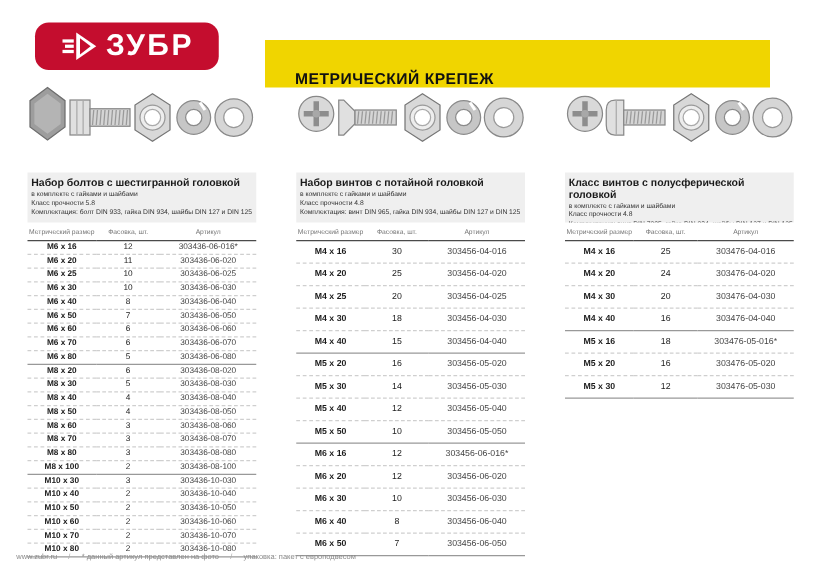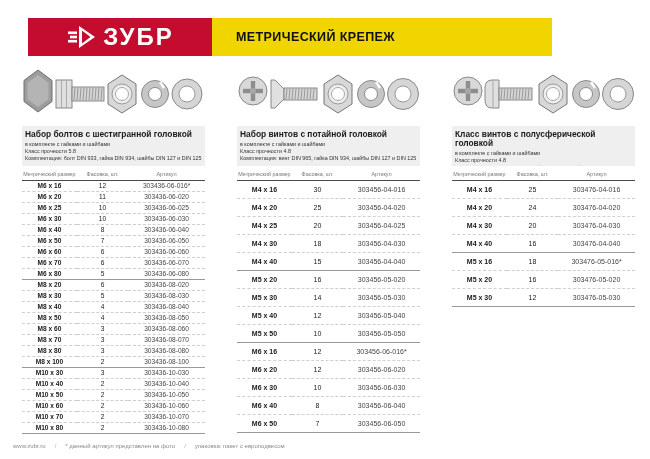--- a/index.html
+++ b/index.html
@@ -3,40 +3,40 @@
 <meta charset="utf-8">
 <style>
   html,body{margin:0;padding:0;}
   body{
     width:650px;height:459px;position:relative;overflow:hidden;
     background:#ffffff;color:#1a1a1a;
     font-family:"Liberation Sans", sans-serif;
   }
   
   .brand-block{
-    position:absolute;left:28px;top:18px;width:184px;height:38px;
+    position:absolute;left:28px;top:18px;width:147px;height:38px;
     background:var(--brand_red,#c40d2e);
-    display:flex;align-items:center;justify-content:center;gap:7px;
+    display:flex;align-items:center;justify-content:center;gap:7px;border-radius:11px;
   }
   .brand-text{
     color:#fff;font-weight:bold;font-size:24px;letter-spacing:2px;line-height:1;
   }
   .title-block{
-    position:absolute;left:212px;top:18px;width:340px;height:38px;
+    position:absolute;left:212px;top:32px;width:404px;height:38px;
     background:var(--header_yellow,#f0d500);
-    display:flex;align-items:center;box-sizing:border-box;padding-left:24px;
+    display:flex;align-items:flex-end;box-sizing:border-box;padding-left:24px;
   }
   .title-text{font-weight:bold;font-size:12.5px;letter-spacing:.4px;color:#111;}
   
   .col{position:absolute;top:62px;width:183px;}
   #col1{left:22px}#col2{left:237px}#col3{left:452px}
   .img-row{height:64px;display:flex;align-items:center;justify-content:center;}
   .info{
     background:var(--info_bg,#efefef);
-    box-sizing:border-box;height:40px;padding:4px 4px 3px 3px;overflow:hidden;
+    box-sizing:border-box;height:40px;padding:4px 4px 3px 3px;overflow:hidden;margin-top:12px;
   }
   .info h3{margin:0 0 2px 0;font-size:8.4px;line-height:1.1;}
   .info p{margin:0;font-size:5.4px;line-height:1.3;color:#333;white-space:nowrap;}
   
   table{width:100%;border-collapse:collapse;table-layout:fixed;margin-top:1px;}
   th{
     font-size:5.4px;font-weight:normal;color:#777;
     padding:4px 0 3px 0;border-bottom:1px solid #4a4a4a;text-align:center;
   }
   th:nth-child(1),td:nth-child(1){width:30%;}

